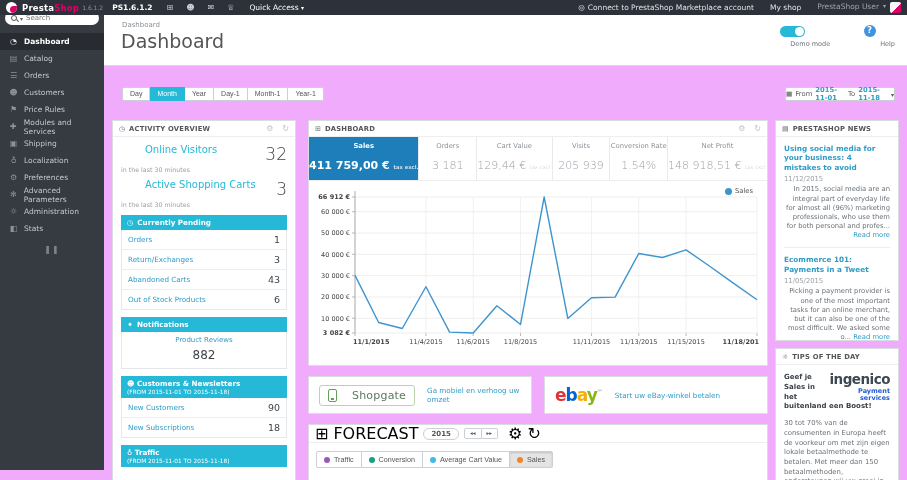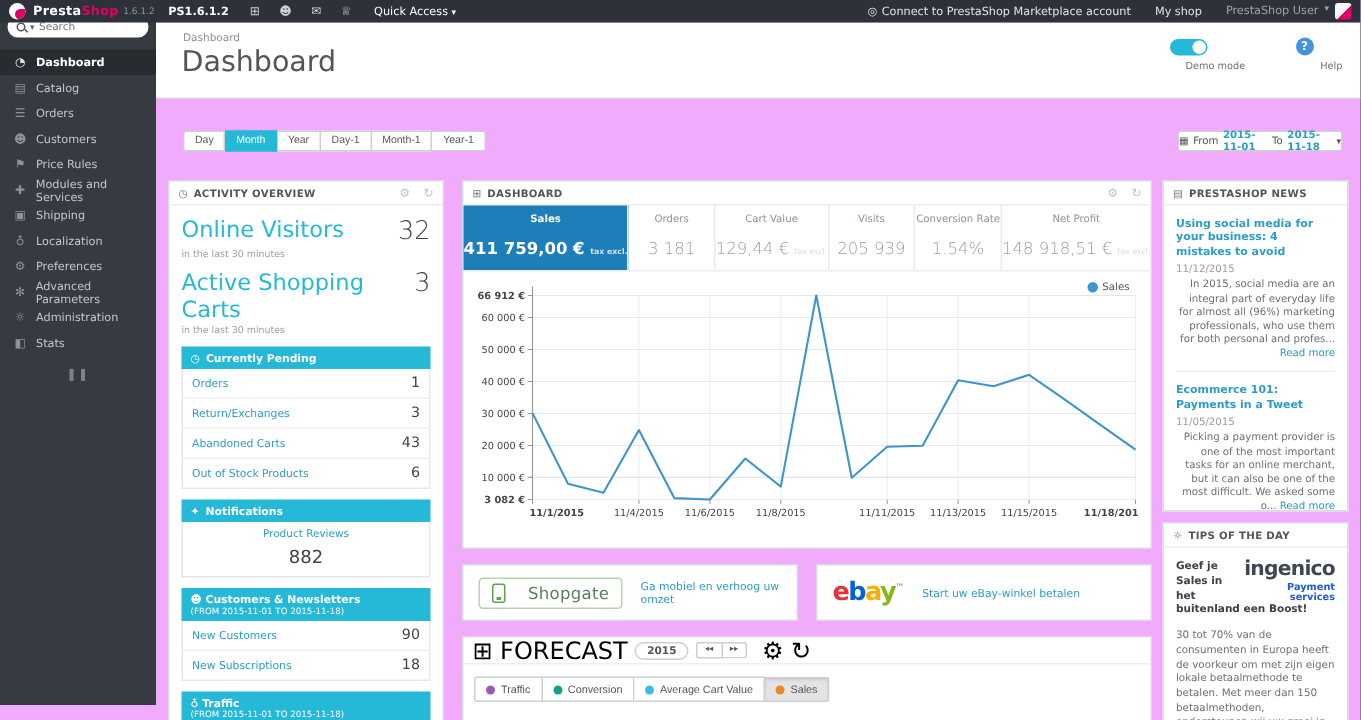--- a/index.html
+++ b/index.html
@@ -80,21 +80,21 @@
   .panel-hd { height:16px; border-bottom:1px solid #eceef0; display:flex; align-items:center;
     padding:0 6px; gap:4px; }
   .panel-hd .p-icon { font-size:7px; color:#6d7279; }
   .panel-hd .p-title { font-size:6.8px; font-weight:bold; color:#555; letter-spacing:.2px; }
   .panel-hd .hd-sp { flex:1; }
   .panel-hd .hd-ic { color:#c0c5ca; font-size:8px; cursor:pointer; margin-left:5px; }
   
   #activity { left:112px; top:120px; width:184px; height:372px; }
   .act-body { padding:7px 8px; }
   .big-row { display:flex; justify-content:space-between; align-items:flex-start; }
-  .big-link { color:var(--accent-cyan,#25b9d7); font-size:15px; cursor:pointer; }
+  .big-link { color:var(--accent-cyan,#25b9d7); font-size:10px; cursor:pointer;margin-left:24px; }
   .big-sub { font-size:6.3px; color:#9aa0a6; margin:2px 0 6px; }
   .big-val { font-size:17px; font-weight:300; color:#3f444a; }
   .sec-bar { background:var(--accent-cyan,#25b9d7); color:#fff; font-size:7.2px; font-weight:bold;
     padding:3px 6px; display:flex; align-items:center; gap:4px; margin-top:7px; }
   .sec-bar .sub { display:block; font-size:5.8px; font-weight:normal; margin-top:1px; }
   .sec-rows { border:1px solid #e4e7e9; border-top:0; }
   .sec-row { display:flex; justify-content:space-between; align-items:center;
     padding:4px 6px; border-bottom:1px solid #eceef0; }
   .sec-row:last-child { border-bottom:0; }
   .row-link { color:var(--link-blue,#2e9cc5); font-size:7.2px; cursor:pointer; }

